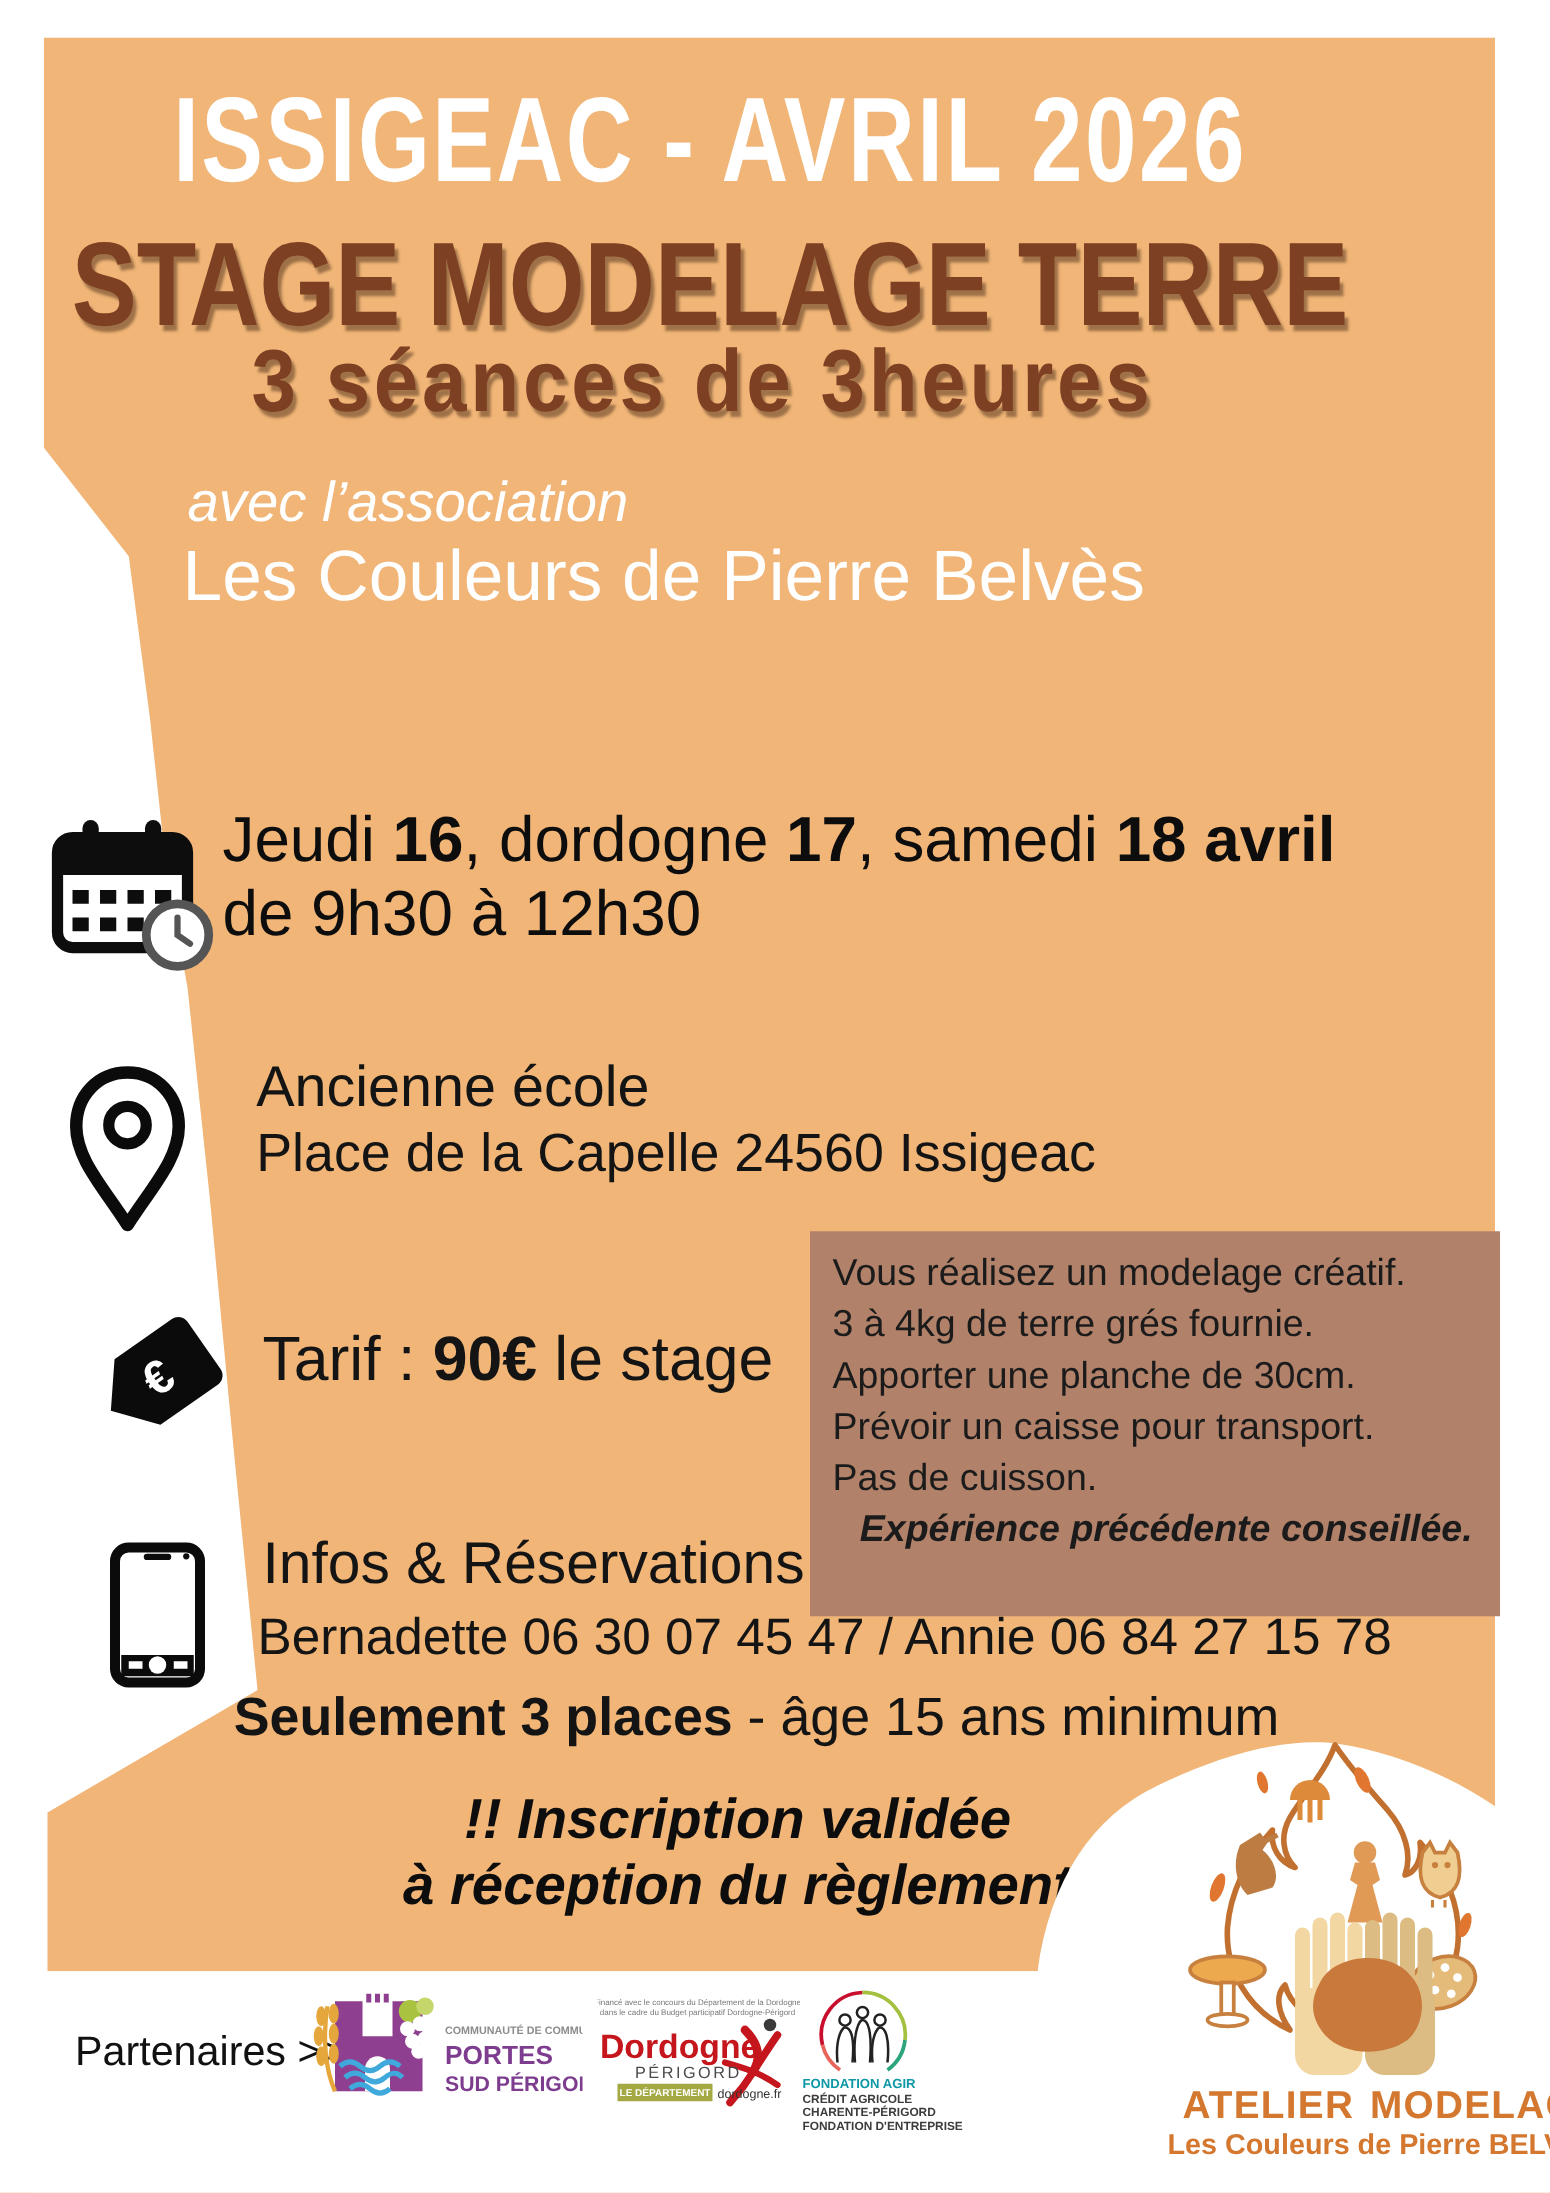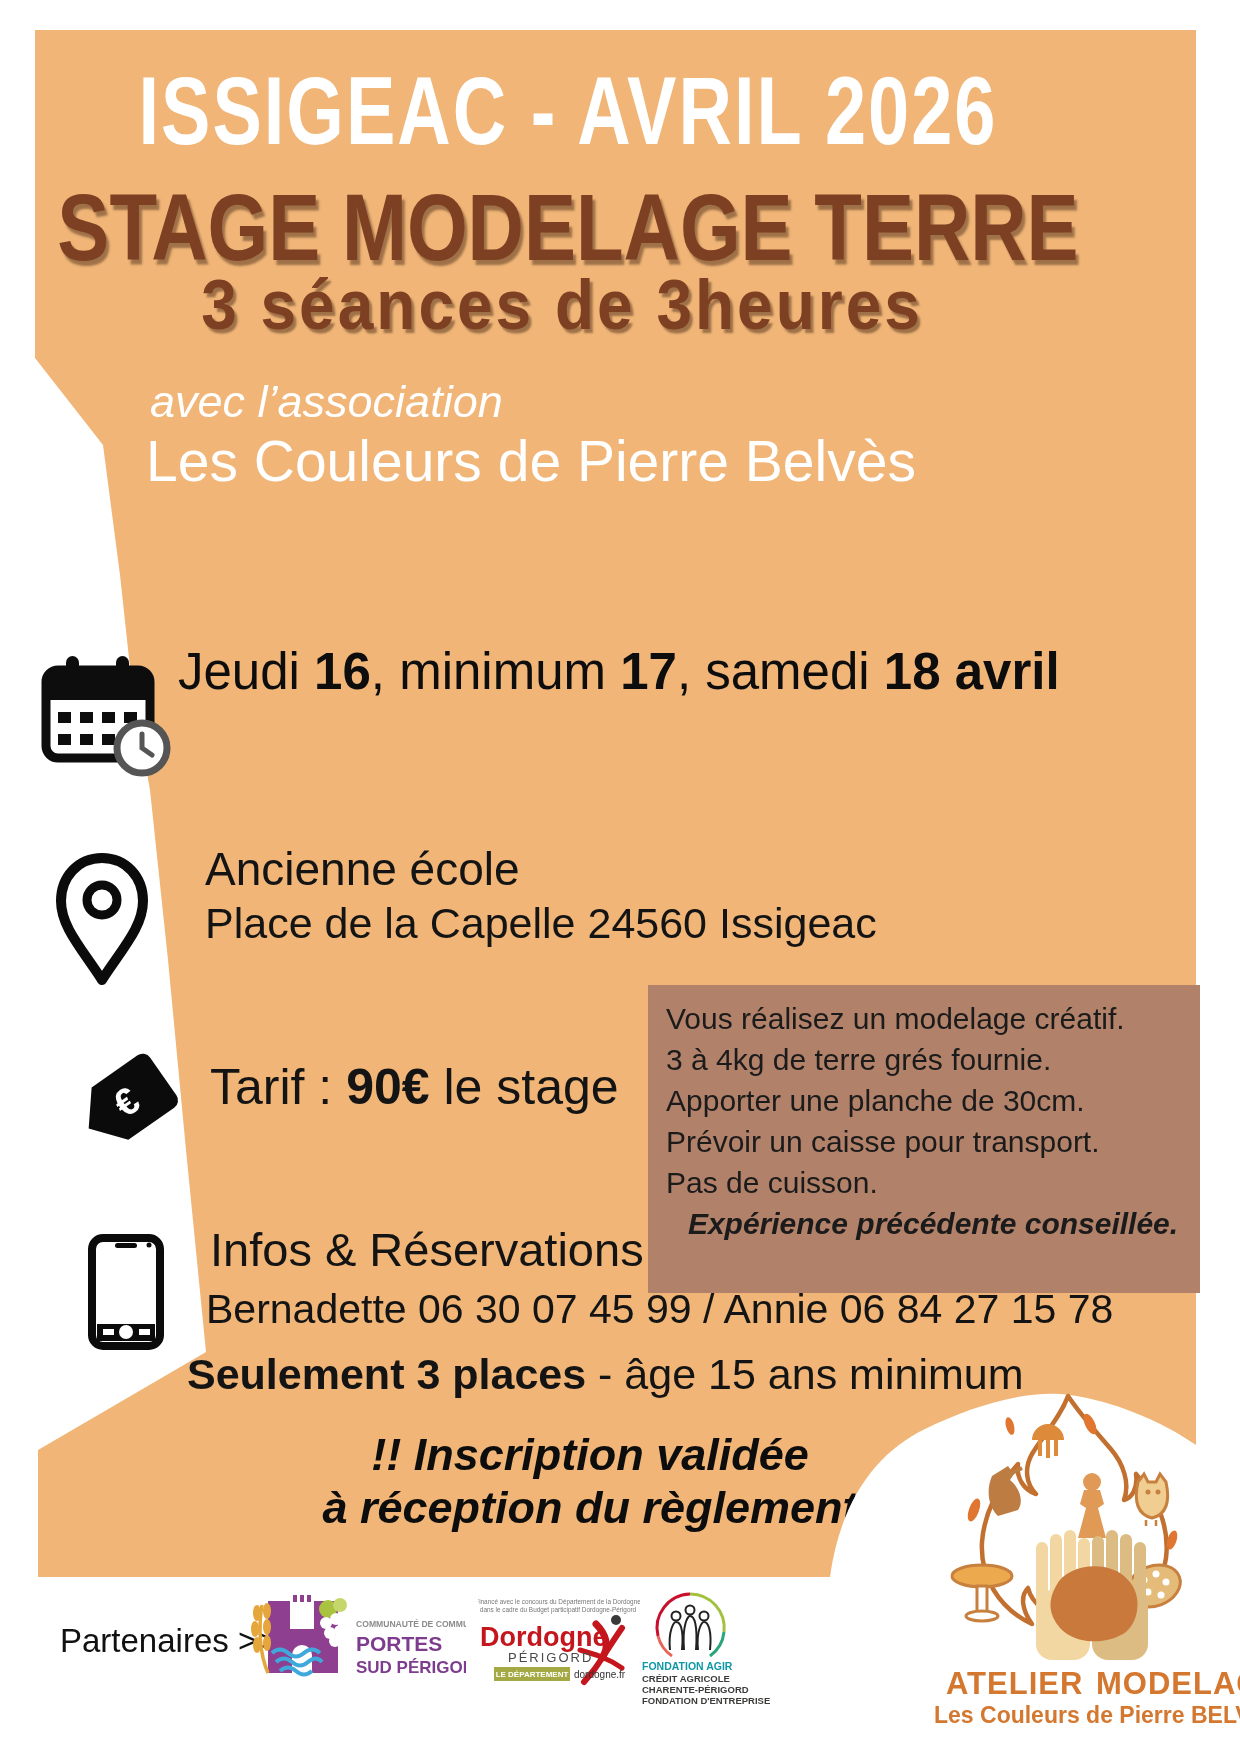--- a/index.html
+++ b/index.html
@@ -66,21 +66,22 @@
         <rect x="86" y="60" width="13" height="11" fill="#0d0d0d"></rect>
       <rect x="20" y="82" width="13" height="11" fill="#0d0d0d"></rect>
         <rect x="42" y="82" width="13" height="11" fill="#0d0d0d"></rect>
       <rect x="64" y="82" width="13" height="11" fill="#0d0d0d"></rect>
       <circle cx="104" cy="96" r="25" fill="#fff" stroke="#555" stroke-width="7"></circle>
       <path d="M104 82 v14 l10 7" fill="none" stroke="#555" stroke-width="5" stroke-linecap="round"></path>
     </svg>
   </div>
 
   <div class="abs dates">
-    <div><span>Jeudi </span><b>16</b><span>, minimum </span><b>17</b><span>, samedi </span><b>18 avril</b></div>
+    <div><span>Jeudi </span><b>16</b><span>, dordogne </span><b>17</b><span>, samedi </span><b>18 avril</b></div>
+    <div>de 9h30 à 12h30</div>
   </div>
 
   <div class="abs" style="left:52px;top:850px;">
     <svg width="100" height="142" viewBox="0 0 100 142">
       <path d="M50 8 C26 8 9 27 9 51 C9 77 30 99 50 130 C70 99 91 77 91 51 C91 27 74 8 50 8 Z" fill="#fff" stroke="#0b0b0b" stroke-width="10" stroke-linejoin="round"></path>
       <circle cx="50" cy="50" r="15" fill="#fff" stroke="#0b0b0b" stroke-width="9"></circle>
     </svg>
   </div>
 
   <div class="abs loc-name">Ancienne école</div>
@@ -112,21 +113,21 @@
       <rect x="30" y="11" width="22" height="5" rx="2.5" fill="#0b0b0b"></rect>
       <circle cx="64" cy="13" r="2.5" fill="#0b0b0b"></circle>
       <rect x="12" y="92" width="58" height="17" fill="#0b0b0b"></rect>
       <circle cx="41" cy="100" r="7" fill="#fff"></circle>
       <rect x="18" y="97" width="11" height="6" fill="#fff"></rect>
       <rect x="54" y="97" width="11" height="6" fill="#fff"></rect>
     </svg>
   </div>
 
   <div class="abs contact-title">Infos &amp; Réservations</div>
-  <div class="abs contact-phones">Bernadette 06 30 07 45 99 / Annie 06 84 27 15 78</div>
+  <div class="abs contact-phones">Bernadette 06 30 07 45 47 / Annie 06 84 27 15 78</div>
 
   <div class="abs places"><b>Seulement 3 places</b><span> - âge 15 ans minimum</span></div>
 
   <div class="abs note">
     <div>!! Inscription validée</div>
     <div>à réception du règlement</div>
   </div>
 
   <div class="abs" style="left:830px;top:1385px;">
     <svg width="420" height="369" viewBox="0 0 420 369">

